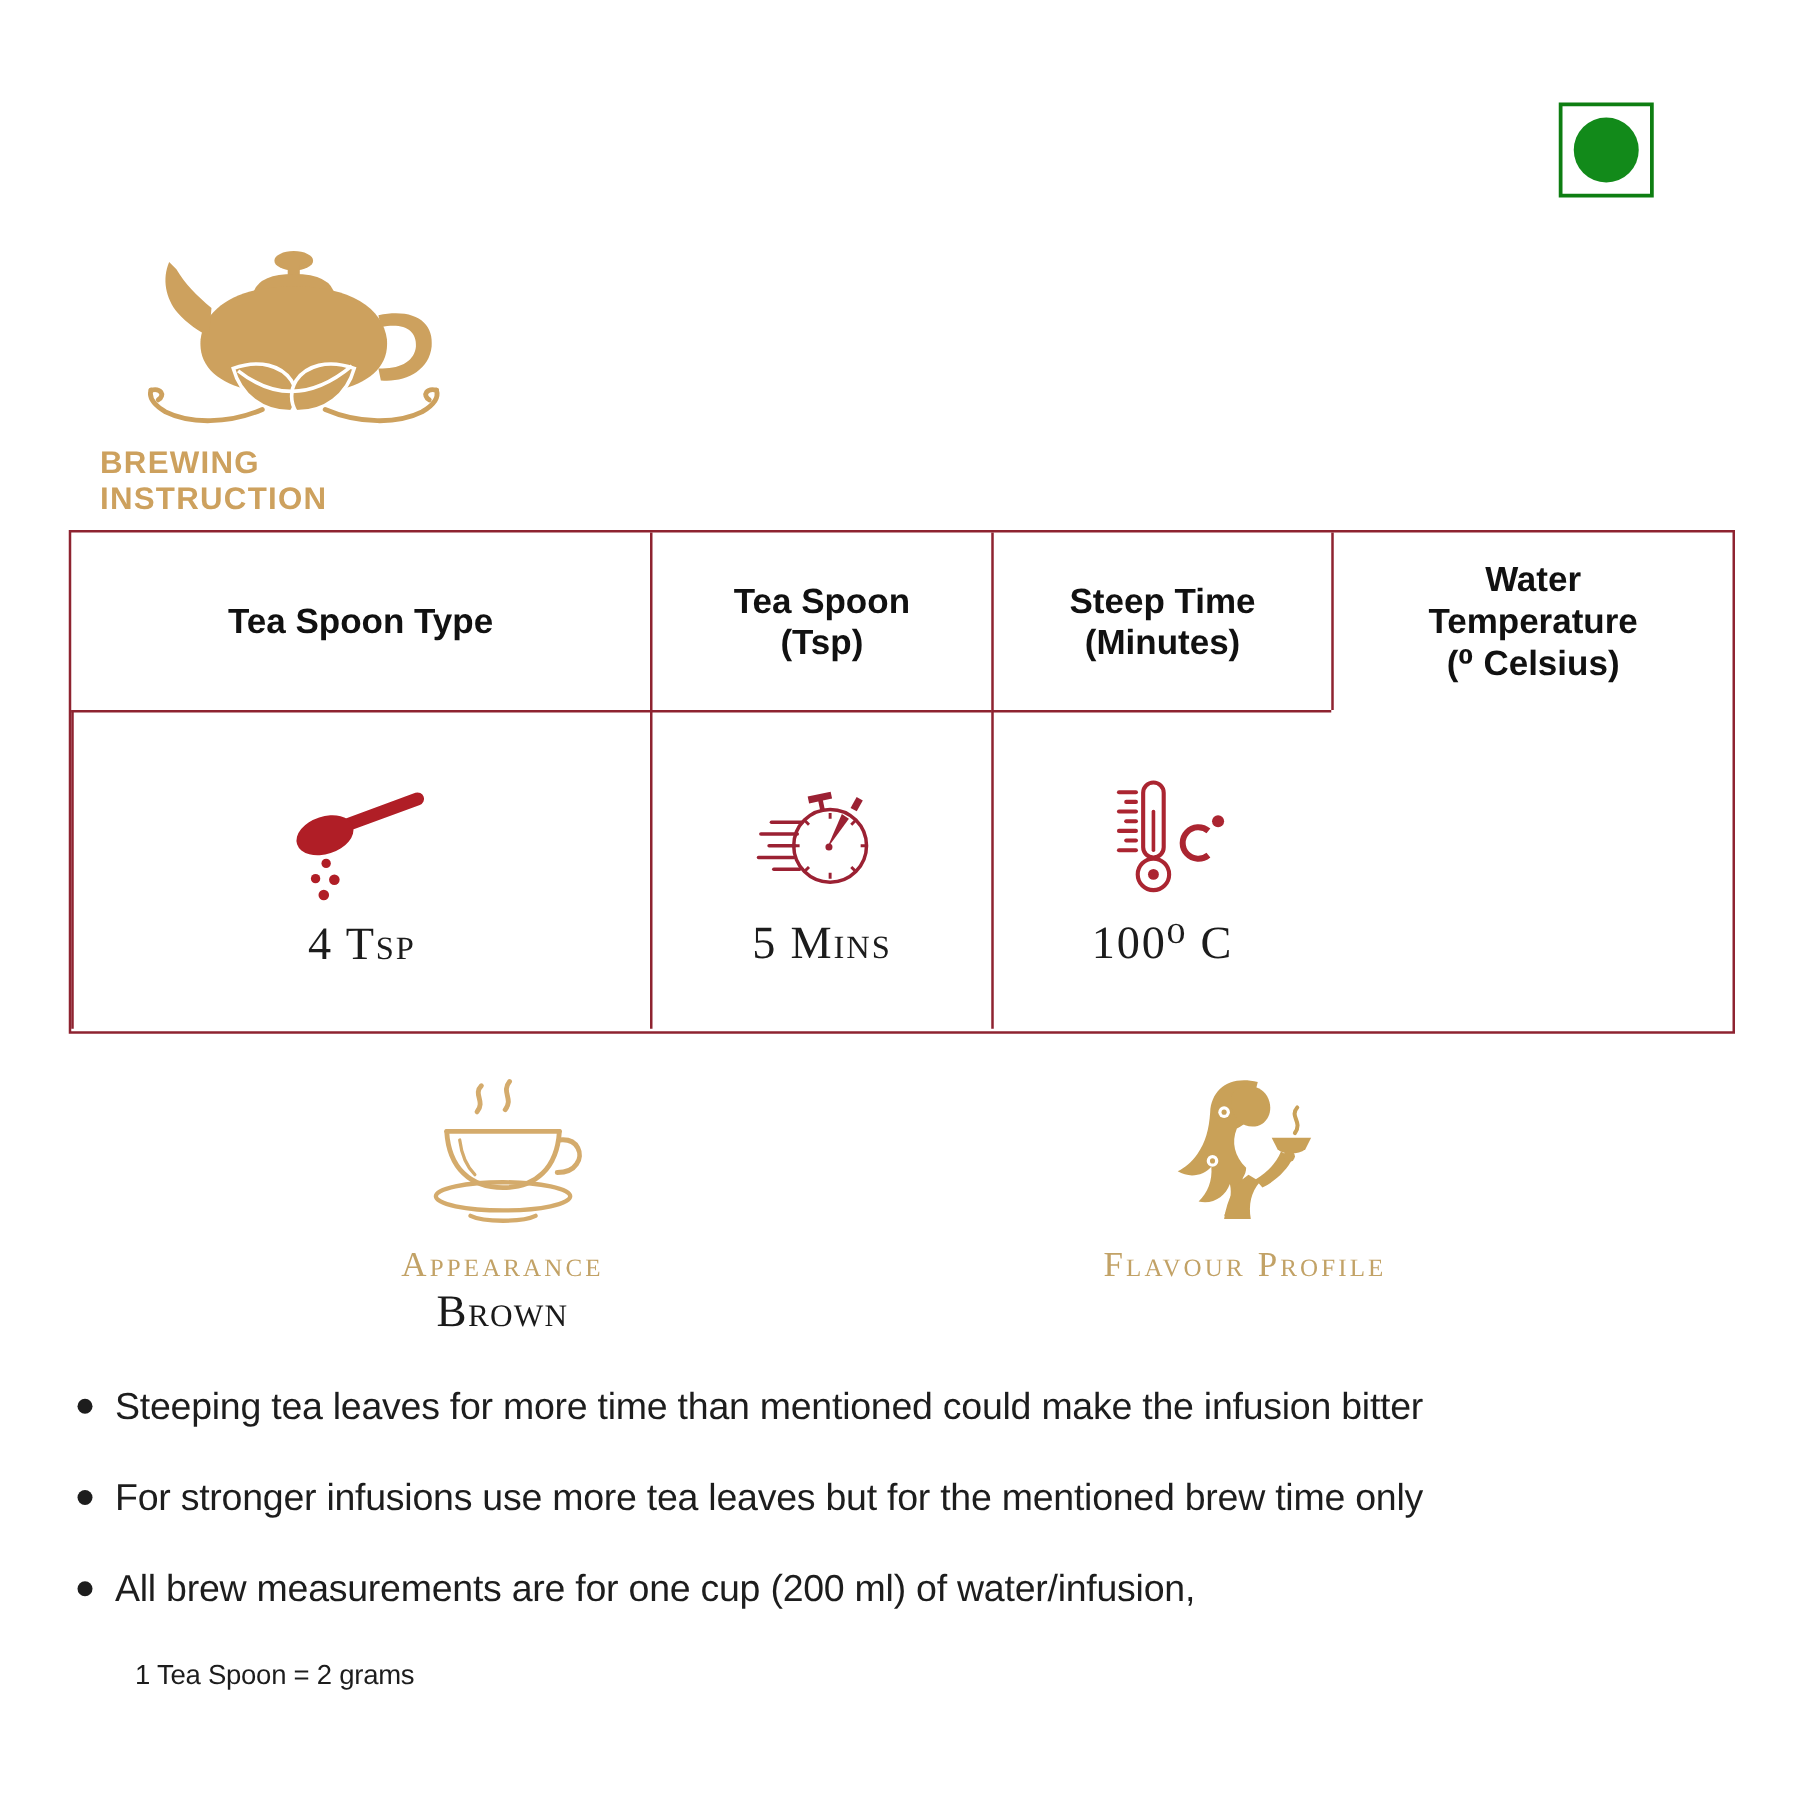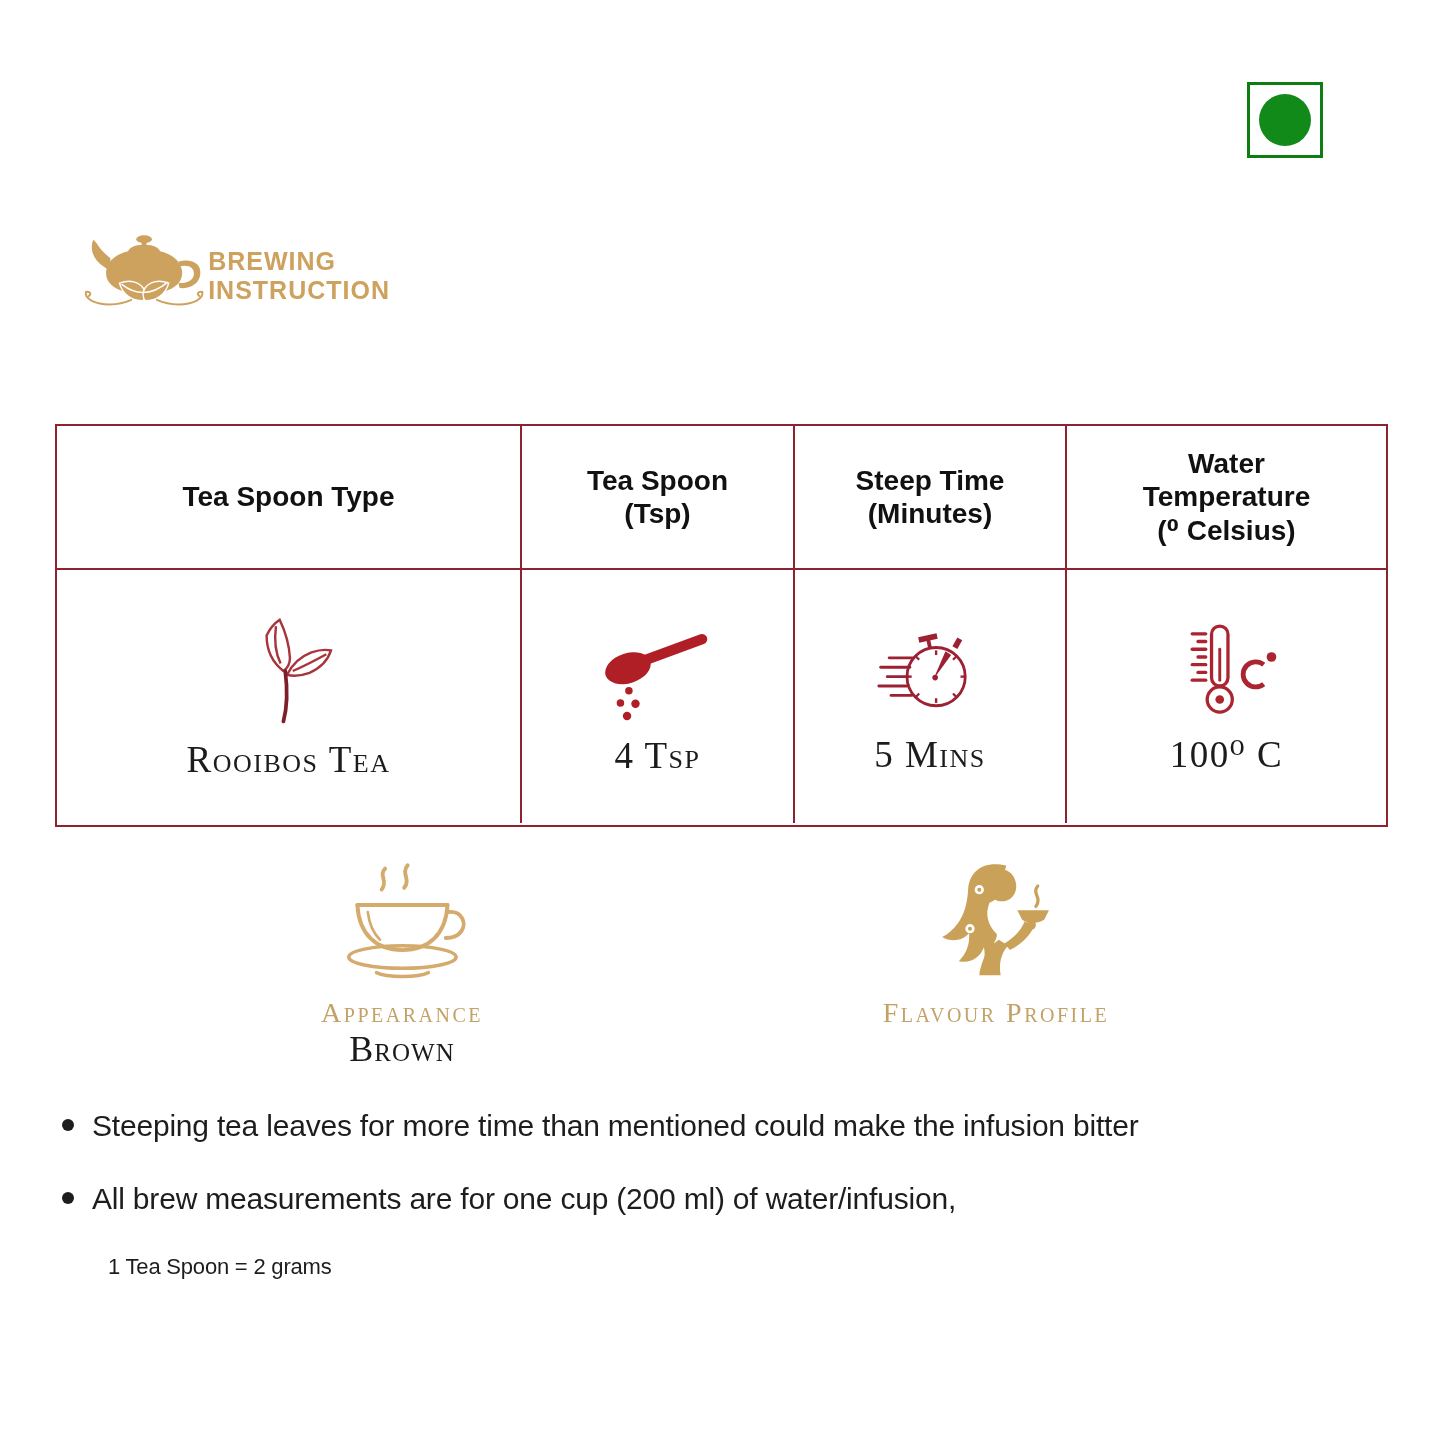--- a/index.html
+++ b/index.html
@@ -6,21 +6,21 @@
   body { background:#ffffff; font-family:"Liberation Sans","DejaVu Sans",sans-serif; }
   .page { position:relative; width:1445px; height:1445px; background:#ffffff; overflow:hidden; }
 
   
   .veg-mark { position:absolute; left:1247px; top:82px; width:76px; height:76px;
     border:3px solid #0e7e12; background:#fff; display:flex; align-items:center; justify-content:center; }
   .veg-dot { width:52px; height:52px; border-radius:50%; background:#128a1a; }
 
   
   .logo { position:absolute; left:80px; top:196px; width:310px;
-    display:flex; flex-direction:row; align-items:center; }
+    display:flex; flex-direction:column; align-items:center; }
   .logo-label { margin-top:10px; font-size:25px; font-weight:bold; letter-spacing:1px; color:#cda15e; }
 
   
   .brew-table { position:absolute; left:55px; top:424px; width:1333px; height:403px;
     border:2px solid #8e2330; display:grid;
     grid-template-columns:463px 273px 272px 321px; grid-template-rows:142px 255px; }
   .th { display:flex; align-items:center; justify-content:center; text-align:center;
     font-weight:bold; font-size:28px; line-height:1.18; color:#111; white-space:pre-line; }
   .td { display:flex; flex-direction:column; align-items:center; justify-content:center; gap:14px; }
   .col2 { border-left:2px solid #8e2330; }
@@ -82,32 +82,20 @@
   <div class="brew-table">
     <div class="th">Tea Spoon Type</div>
     <div class="th col2">Tea Spoon
 (Tsp)</div>
     <div class="th col2">Steep Time
 (Minutes)</div>
     <div class="th col2">Water
 Temperature
 (⁰ Celsius)</div>
 
-    <div class="td row2">
-      <svg width="100" height="112" viewBox="0 0 100 120">
-        <g fill="none" stroke="#a8343c" stroke-width="2.6">
-          <path d="M44 60 Q26 46 26 22 Q31 11 40 5 Q50 26 51 46 Q51 55 44 60 Z"></path>
-          <path d="M41 52 Q33 36 36 12"></path>
-          <path d="M48 64 Q56 47 74 40 Q86 36 95 38 Q90 54 72 62 Q58 67 48 64 Z"></path>
-          <path d="M54 60 Q70 53 90 42"></path>
-        </g>
-        <path d="M44 114 Q50 92 46 60" fill="none" stroke="#7d1f2a" stroke-width="4" stroke-linecap="round"></path>
-      </svg>
-      <div class="cell-label">Rooibos Tea</div>
-    </div>
 
     <div class="td col2 row2">
       <svg width="122" height="104" viewBox="0 0 130 110">
         <path d="M44 46 L112 21" stroke="#b01e26" stroke-width="11" stroke-linecap="round" fill="none"></path>
         <ellipse cx="33" cy="52" rx="25" ry="16" transform="rotate(-18 33 52)" fill="#b01e26"></ellipse>
         <g fill="#b01e26">
           <circle cx="34" cy="76" r="4"></circle>
           <circle cx="25" cy="89" r="4"></circle>
           <circle cx="41" cy="90" r="4.5"></circle>
           <circle cx="32" cy="103" r="4.5"></circle>
@@ -217,18 +205,22 @@
     <div class="info-title">Flavour Profile</div>
   </div>
 
   <ul class="notes">
     <li class="note-item">
       <span class="bullet"></span>
       <span>Steeping tea leaves for more time than mentioned could make the infusion bitter</span>
     </li>
     <li class="note-item">
       <span class="bullet"></span>
+      <span>For stronger infusions use more tea leaves but for the mentioned brew time only</span>
+    </li>
+    <li class="note-item">
+      <span class="bullet"></span>
       <span>All brew measurements are for one cup (200 ml) of water/infusion,</span>
     </li>
     <li class="footnote">1 Tea Spoon = 2 grams</li>
   </ul>
 
 </div>
 
 </body></html>

